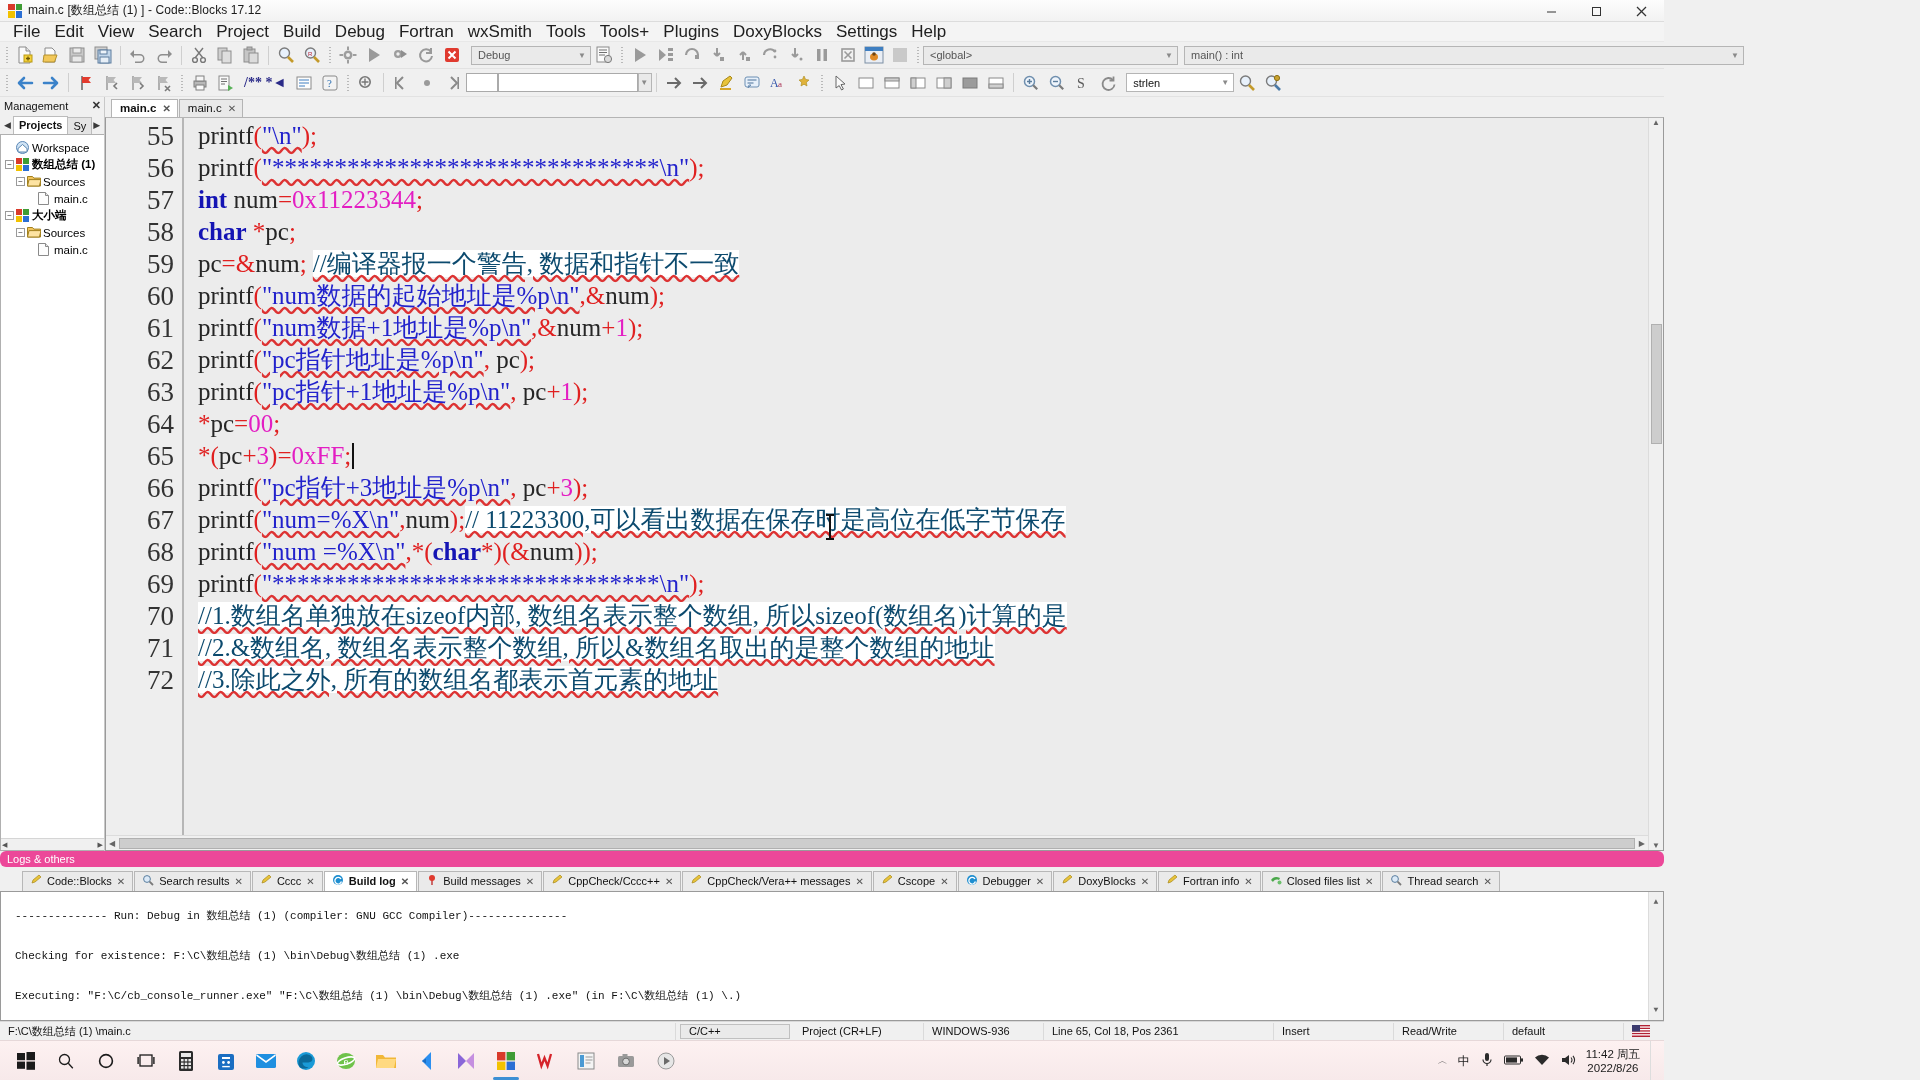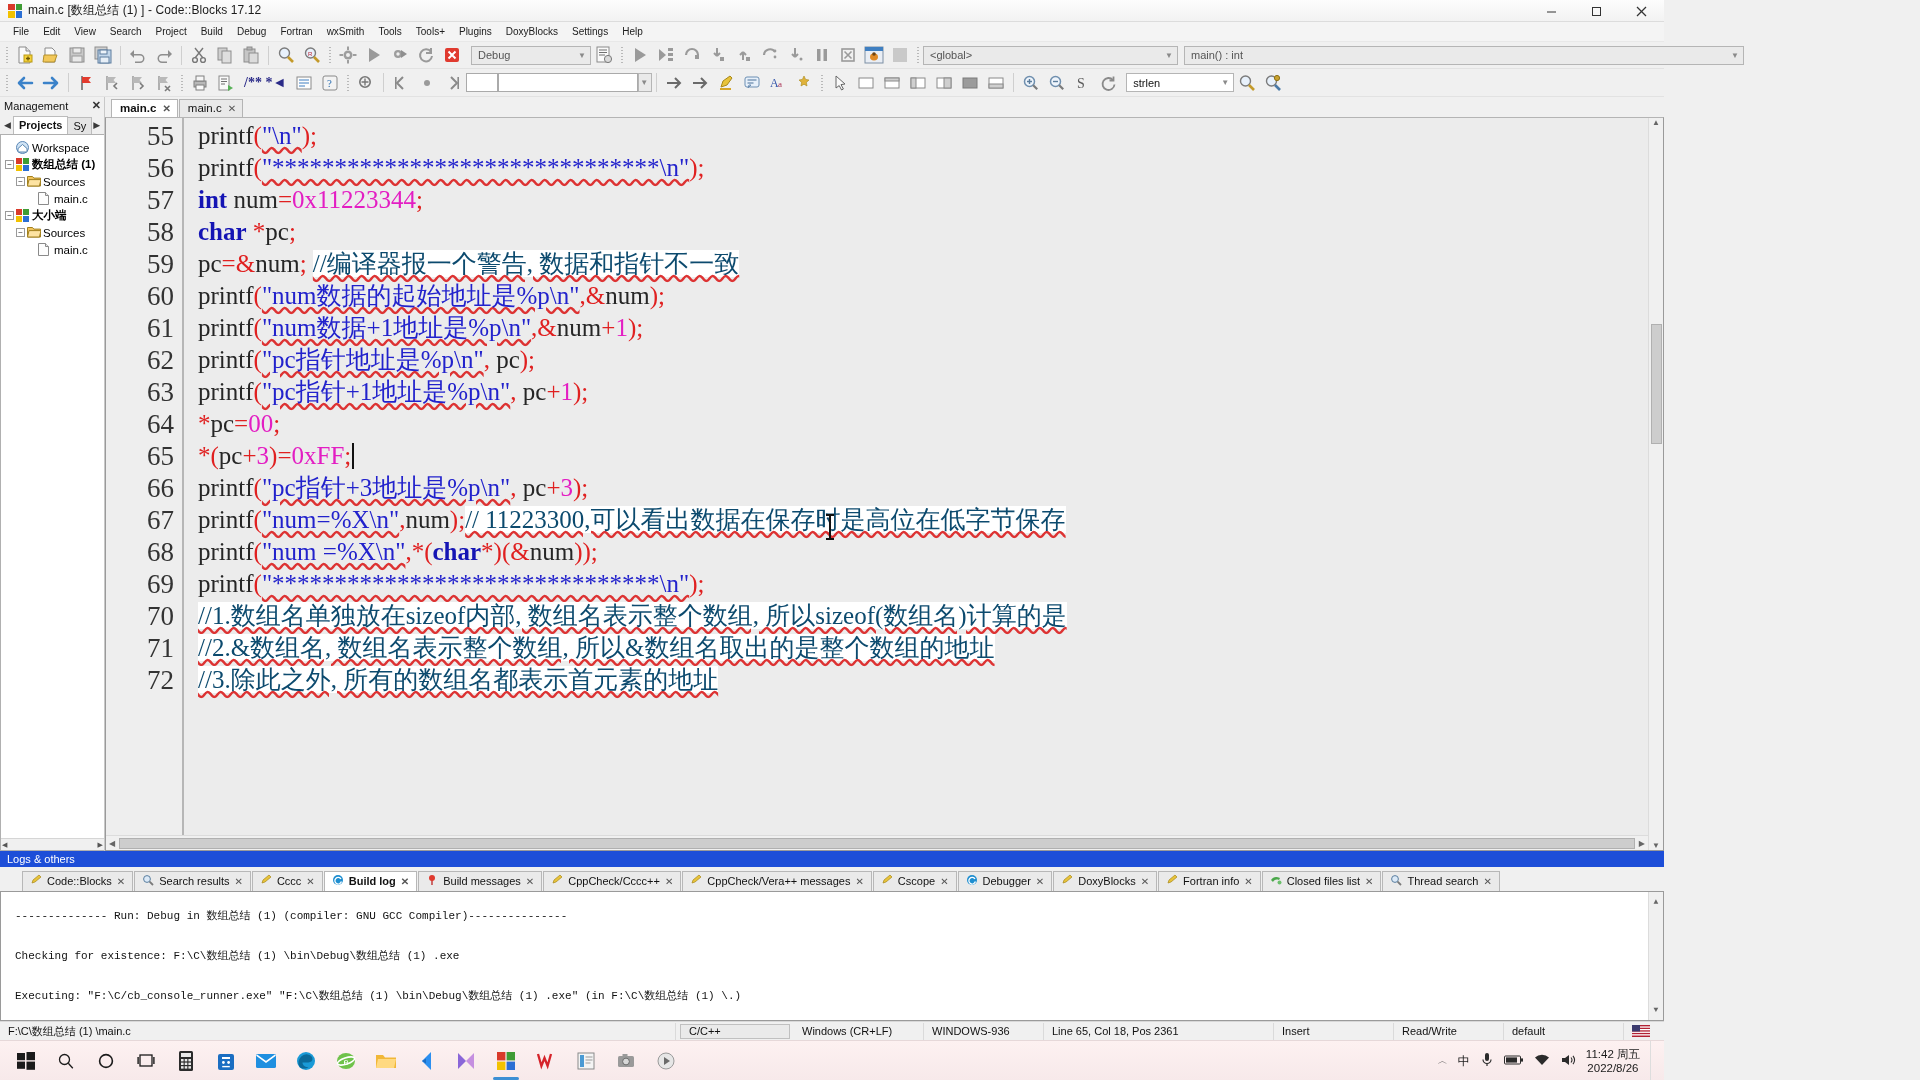--- a/index.html
+++ b/index.html
@@ -44,21 +44,21 @@
 
   
   .menubar {
     height: 20px; min-height: 20px;
     background: #f4f4f4;
     display: flex; align-items: center;
     padding-left: 6px;
     border-bottom: 1px solid #e8e8e8;
   }
   .menu-item {
-    font-size: 10px; color: #202020;
+    font-size: 17px; color: #202020;
     padding: 2px 7px; cursor: default; white-space: nowrap;
   }
 
   
   .toolbar {
     height: 27px; min-height: 27px;
     background: #f0f0f0;
     display: flex; align-items: center;
     border-bottom: 1px solid #e2e2e2;
     padding-left: 2px;
@@ -199,22 +199,22 @@
   .hscroll {
     height: 15px; background:#f0f0f0; border-top:1px solid #dcdcdc;
     display:flex; align-items:center; justify-content:space-between;
     font-size: 8px; color:#666; padding: 0 1px;
   }
   .hthumb { height: 11px; flex: 1; background:#cdcdcd; border:1px solid #b0b0b0; margin: 0 2px; }
 
   
   .logs { height: 170px; min-height:170px; display:flex; flex-direction:column; background:#f0f0f0; }
   .logs-title {
-    height: 16px; background:#1d4ed8; color:#fff; font-size: 11px;
-    display:flex; align-items:center; padding-left: 7px;
+    height: 16px; background:#ec4899; color:#fff; font-size: 11px;
+    display:flex; align-items:center; padding-left: 7px; border-radius: 6px;
   }
   .log-tabs {
     height: 24px; min-height:24px; display:flex; align-items:flex-end;
     background:#f0f0f0; padding-left: 22px; overflow:hidden;
   }
   .ltab {
     display:flex; align-items:center; gap:5px; font-size:11px; color:#111;
     padding: 2px 7px 3px 7px; border:1px solid #b7b7b7; border-bottom:none;
     background:#eaeaea; margin-right:1px; white-space:nowrap;
   }
@@ -1014,21 +1014,21 @@
         <div class="row">&nbsp;</div>
         <div class="row">Checking for existence: F:\C\数组总结 (1) \bin\Debug\数组总结 (1) .exe</div>
         <div class="row">&nbsp;</div>
         <div class="row">Executing: "F:\C/cb_console_runner.exe" "F:\C\数组总结 (1) \bin\Debug\数组总结 (1) .exe"  (in F:\C\数组总结 (1) \.)</div>
       </div>
   </div>
 
   <div class="statusbar">
     <div class="sb grow">F:\C\数组总结 (1) \main.c</div>
     <div class="sb sunken" style="width:110px;">C/C++</div>
-    <div class="sb" style="width:130px;">Windows (CR+LF)</div>
+    <div class="sb" style="width:130px;">Project (CR+LF)</div>
     <div class="sb" style="width:120px;">WINDOWS-936</div>
     <div class="sb" style="width:230px;">Line 65, Col 18, Pos 2361</div>
     <div class="sb" style="width:120px;">Insert</div>
     <div class="sb" style="width:110px;">Read/Write</div>
     <div class="sb" style="width:120px;">default</div>
     <div class="sb" style="width:40px;border-right:none;">
       <svg width="18" height="12" viewBox="0 0 18 12">
           <rect width="18" height="12" fill="#b22234"></rect>
           <g fill="#fff">
             <rect y="1.4" width="18" height="1.3"></rect>

